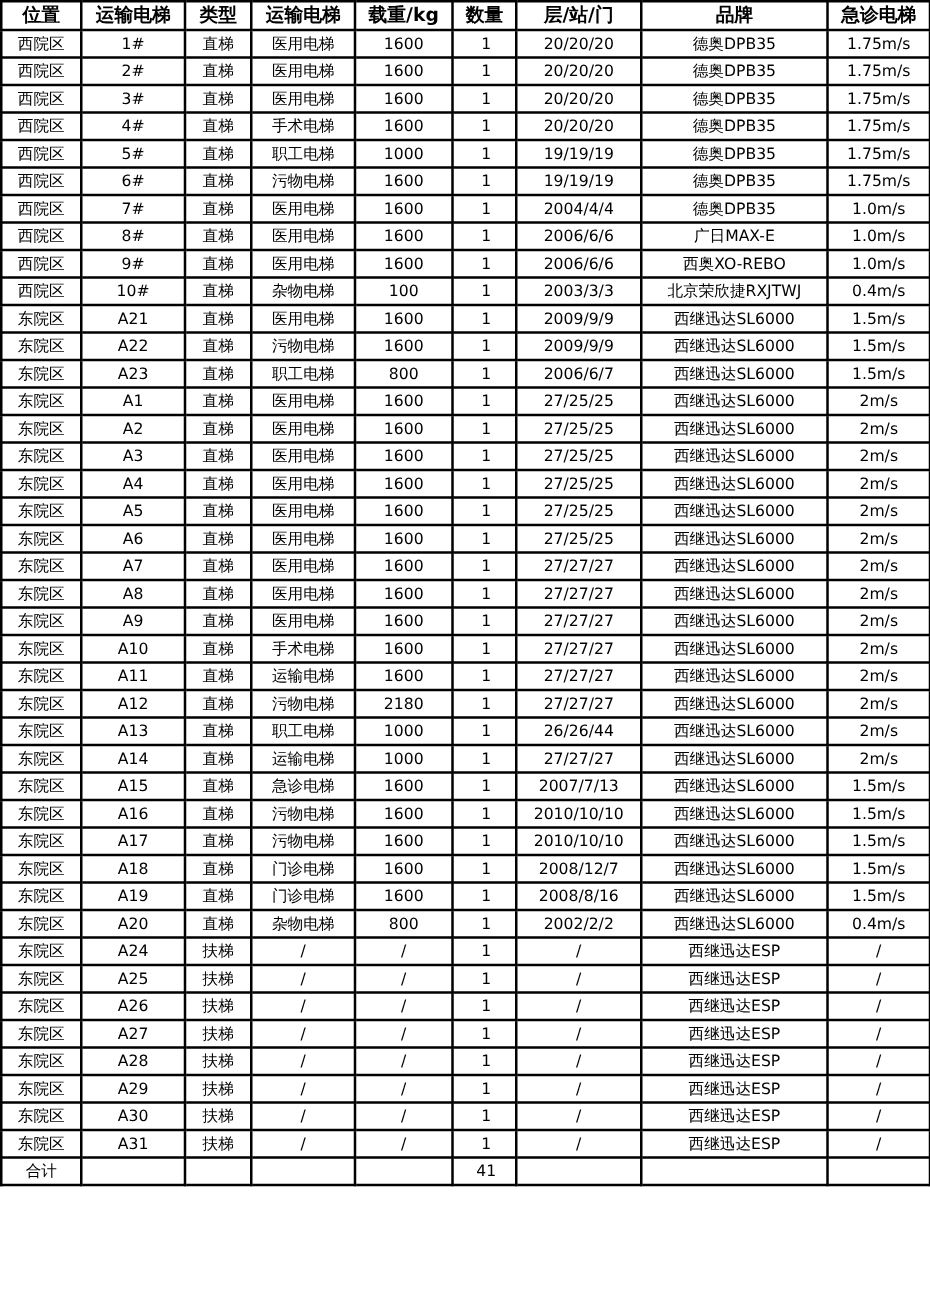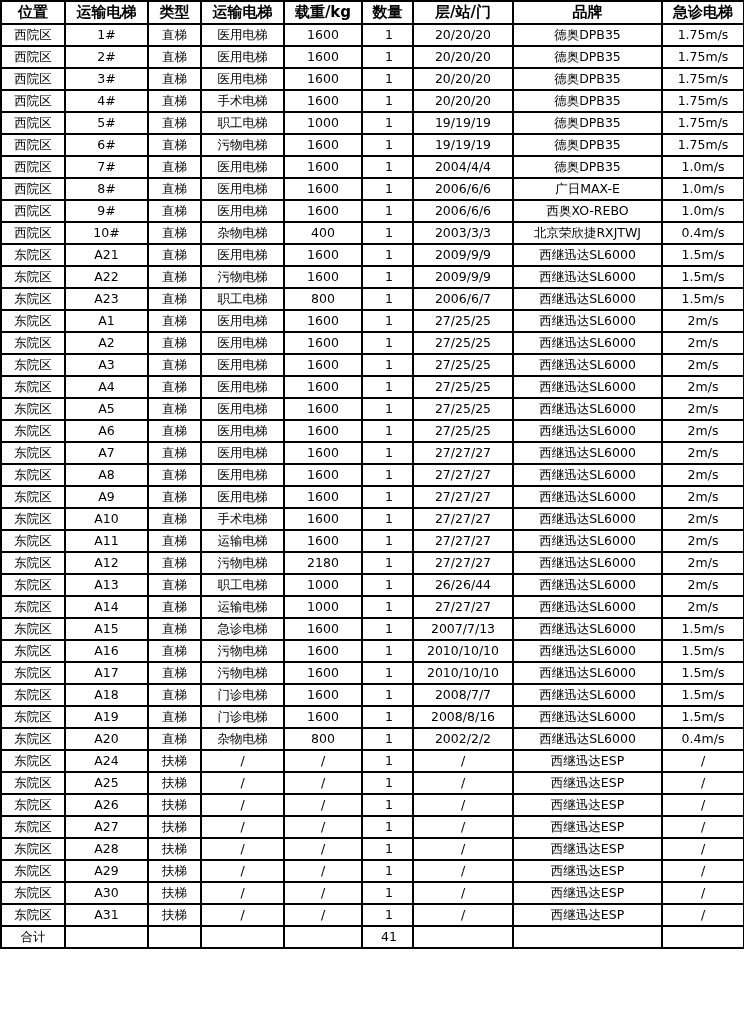--- a/index.html
+++ b/index.html
@@ -135,21 +135,21 @@
         <td style="text-align: left; padding-left: 22px;">1</td>
         <td>2006/6/6</td>
         <td>西奥XO-REBO</td>
         <td>1.0m/s</td>
       </tr>
       <tr>
         <td>西院区</td>
         <td>10#</td>
         <td>直梯</td>
         <td>杂物电梯</td>
-        <td>400</td>
+        <td>100</td>
         <td style="text-align: left; padding-left: 22px;">1</td>
         <td>2003/3/3</td>
         <td>北京荣欣捷RXJTWJ</td>
         <td>0.4m/s</td>
       </tr>
       <tr>
         <td>东院区</td>
         <td>A21</td>
         <td>直梯</td>
         <td>医用电梯</td>
@@ -368,21 +368,21 @@
         <td>西继迅达SL6000</td>
         <td>1.5m/s</td>
       </tr>
       <tr>
         <td>东院区</td>
         <td>A18</td>
         <td>直梯</td>
         <td>门诊电梯</td>
         <td>1600</td>
         <td style="text-align: left; padding-left: 22px;">1</td>
-        <td>2008/7/7</td>
+        <td>2008/12/7</td>
         <td>西继迅达SL6000</td>
         <td>1.5m/s</td>
       </tr>
       <tr>
         <td>东院区</td>
         <td>A19</td>
         <td>直梯</td>
         <td>门诊电梯</td>
         <td>1600</td>
         <td style="text-align: left; padding-left: 22px;">1</td>

